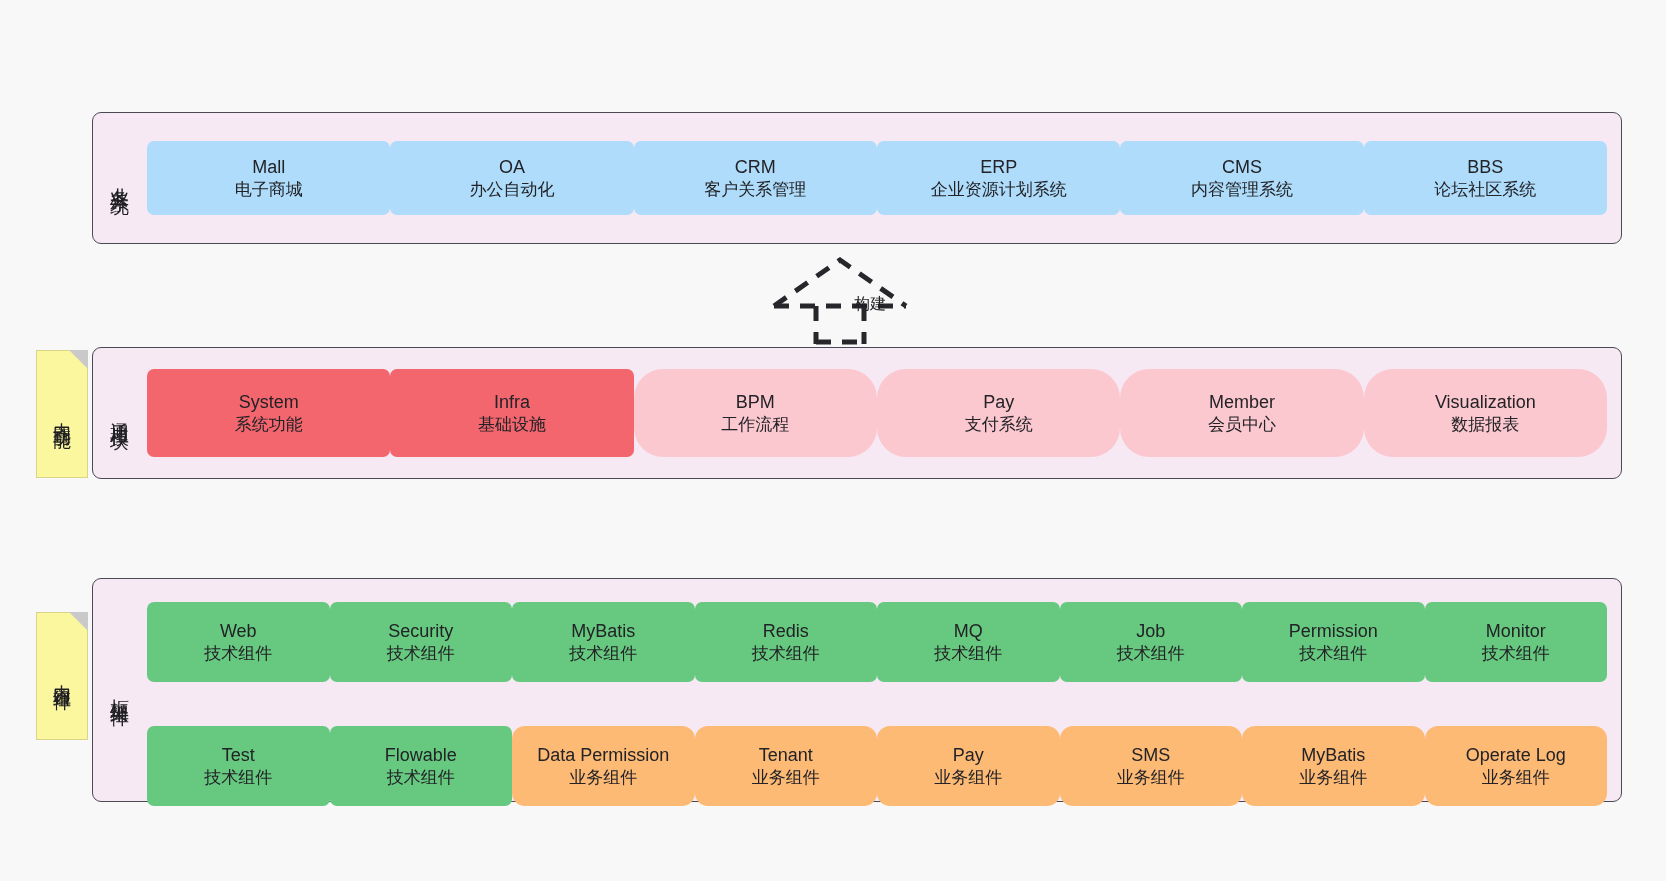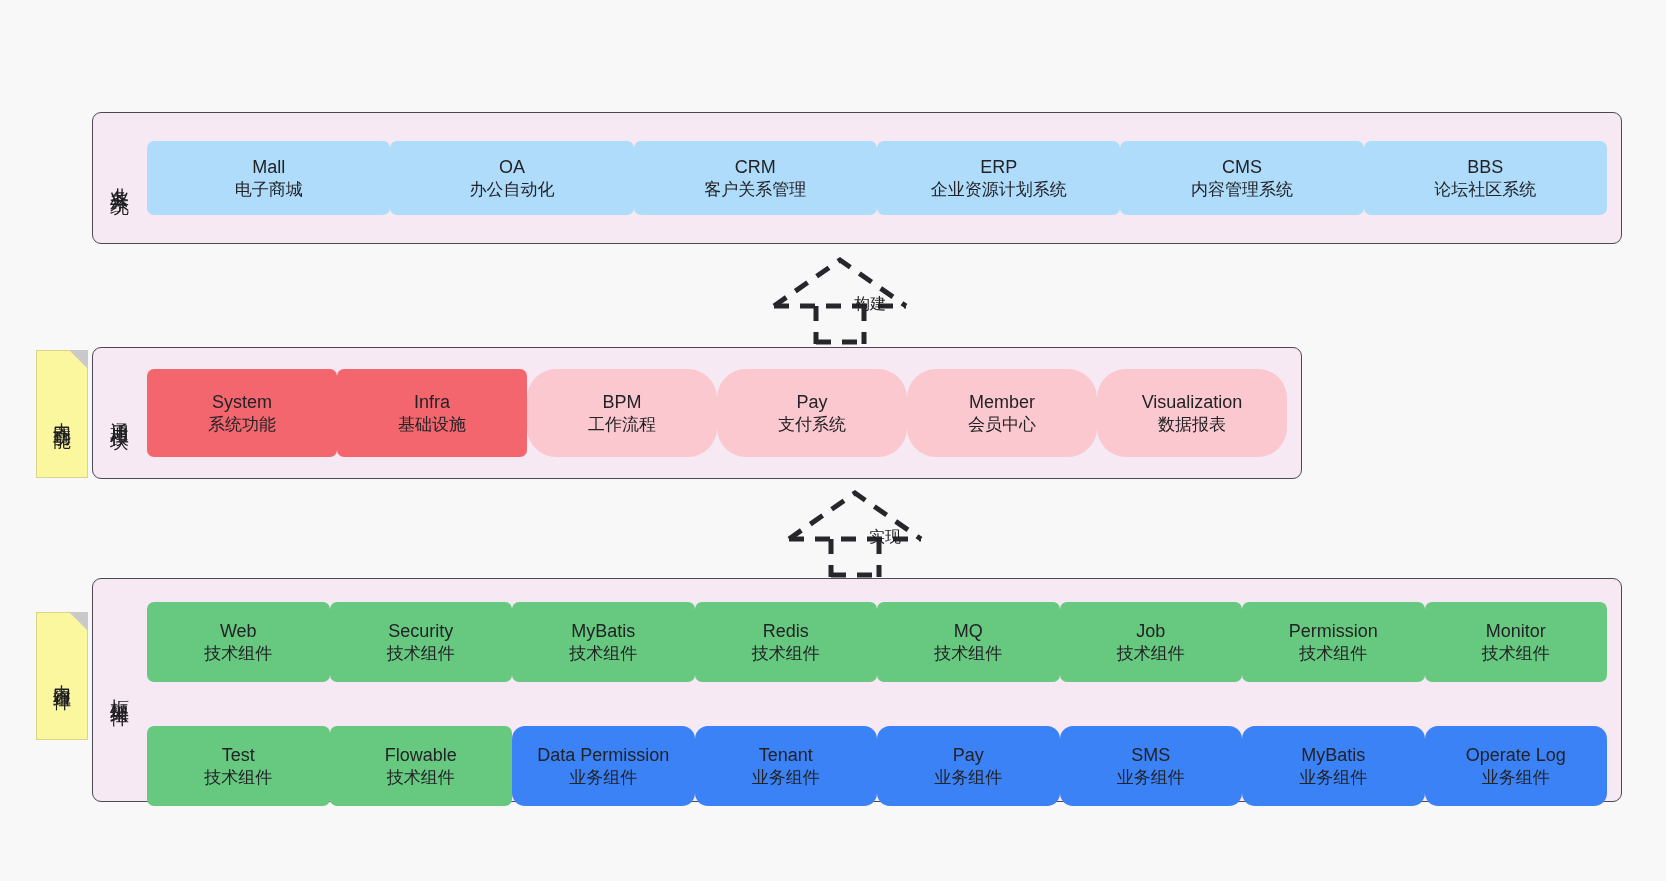--- a/index.html
+++ b/index.html
@@ -57,26 +57,26 @@
     padding: 4px 6px;
   }
   .node .t1 { font-size: 18px; }
   .node .t2 { font-size: 17px; }
 
   
   .n-blue      { background: #aedcfa; }
   .n-red       { background: #f4666e; }
   .n-pink      { background: #fbc8cf; border-radius: 29px; }
   .n-green     { background: #66c97f; }
-  .n-greenlite { background: #3b82f6; border-radius: 13px; }
+  .n-greenlite { background: #fdba74; border-radius: 13px; }
 
   
   #layer-business  { left: 92px; top: 112px; width: 1530px; height: 132px; }
   #layer-business .node { height: 74px; }
-  #layer-modules   { left: 92px; top: 347px; width: 1210px; height: 132px; }
+  #layer-modules   { left: 92px; top: 347px; width: 1530px; height: 132px; }
   #layer-modules .node { height: 88px; }
   #layer-framework { left: 92px; top: 578px; width: 1530px; height: 224px; }
   #layer-framework .node { height: 80px; margin-top: 28px; }
   #layer-framework .layer-body { gap: 16px; }
 
   
   .uml-arrow { position: absolute; }
   .uml-arrow svg { display: block; overflow: visible; }
   .uml-label {
     position: absolute;
@@ -192,30 +192,20 @@
           <span class="t2">会员中心</span>
         </div>
         <div class="node n-pink">
           <span class="t1">Visualization</span>
           <span class="t2">数据报表</span>
         </div>
       </div>
     </div>
   </div>
 
-  <div class="uml-arrow" id="arrow-impl">
-    <svg width="160" height="88" viewBox="0 0 160 88">
-      <polyline points="14,50 80,4 146,50" fill="none" stroke="#26262b" stroke-width="5" stroke-dasharray="15,11"></polyline>
-      <polyline points="14,50 146,50" fill="none" stroke="#26262b" stroke-width="5" stroke-dasharray="15,11"></polyline>
-      <polyline points="56,50 56,88" fill="none" stroke="#26262b" stroke-width="5" stroke-dasharray="15,11"></polyline>
-      <polyline points="104,50 104,88" fill="none" stroke="#26262b" stroke-width="5" stroke-dasharray="15,11"></polyline>
-      <polyline points="56,86 104,86" fill="none" stroke="#26262b" stroke-width="5" stroke-dasharray="15,11"></polyline>
-    </svg>
-    <span class="uml-label">实现</span>
-  </div>
 
   <div class="layer" id="layer-framework">
     <div class="layer-label">框架组件</div>
     <div class="layer-body">
 
       <div class="row">
         <div class="node n-green">
           <span class="t1">Web</span>
           <span class="t2">技术组件</span>
         </div>

